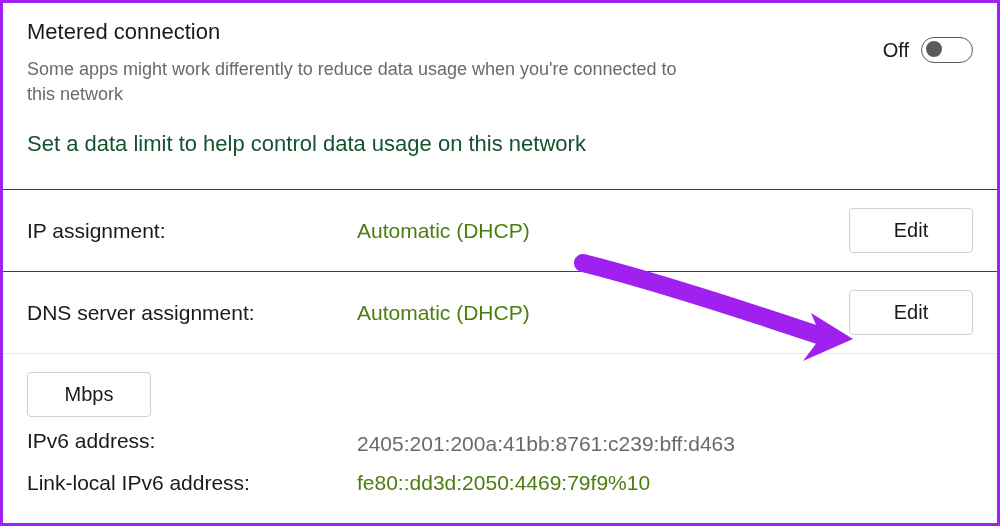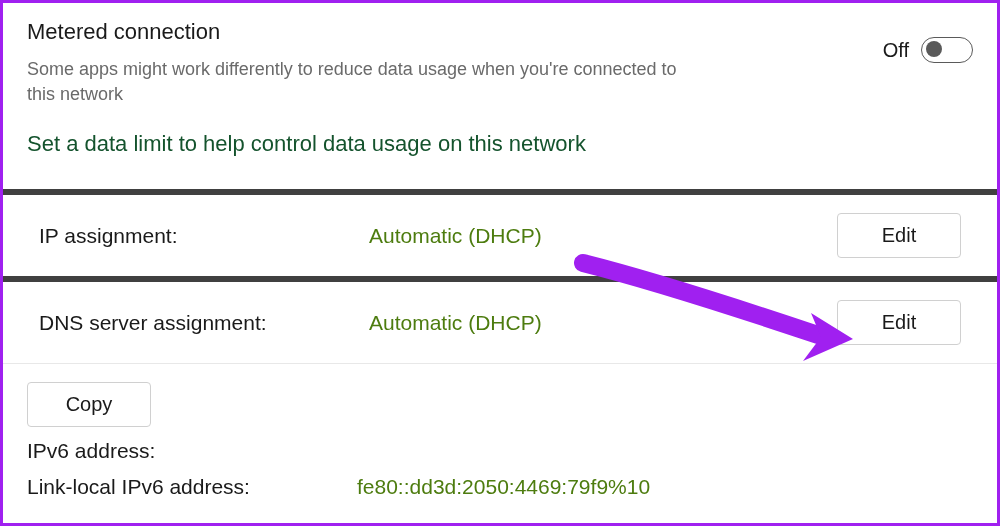--- a/index.html
+++ b/index.html
@@ -85,22 +85,22 @@
       color: #14532d;
       cursor: pointer;
       margin-bottom: 32px;
       display: inline-block;
     }
     
     .settings-row {
       display: flex;
       align-items: center;
       justify-content: space-between;
-      padding: 18px 36px;
-      border-top: 6px solid #404040;
+      padding: 18px 24px;
+      border-top: 1px solid #404040;
     }
     
     .row-left {
       display: flex;
       align-items: flex-start;
       flex: 1;
     }
     
     .row-label {
       font-size: 21px;
@@ -190,26 +190,27 @@
 
 <div class="settings-row">
   <div class="row-left">
     <div class="row-label">DNS server assignment:</div>
     <div class="row-value">Automatic (DHCP)</div>
   </div>
   <button class="action-button">Edit</button>
 </div>
 
 <div class="details-top">
-  <button class="action-button">Copy</button>
+  <button class="action-button">Mbps</button>
 </div>
 
 <div class="details-row">
   <div class="row-label">IPv6 address:</div>
   <div class="row-value-multi">
+    <div>2405:201:200a:41bb:8761:c239:bff:d463</div>
   </div>
 </div>
 
 <div class="details-row">
   <div class="row-label">Link-local IPv6 address:</div>
   <div class="row-value">fe80::dd3d:2050:4469:79f9%10</div>
 </div>
 
 <svg class="arrow-annotation" width="290" height="120" viewBox="0 0 290 120">
   <defs>

